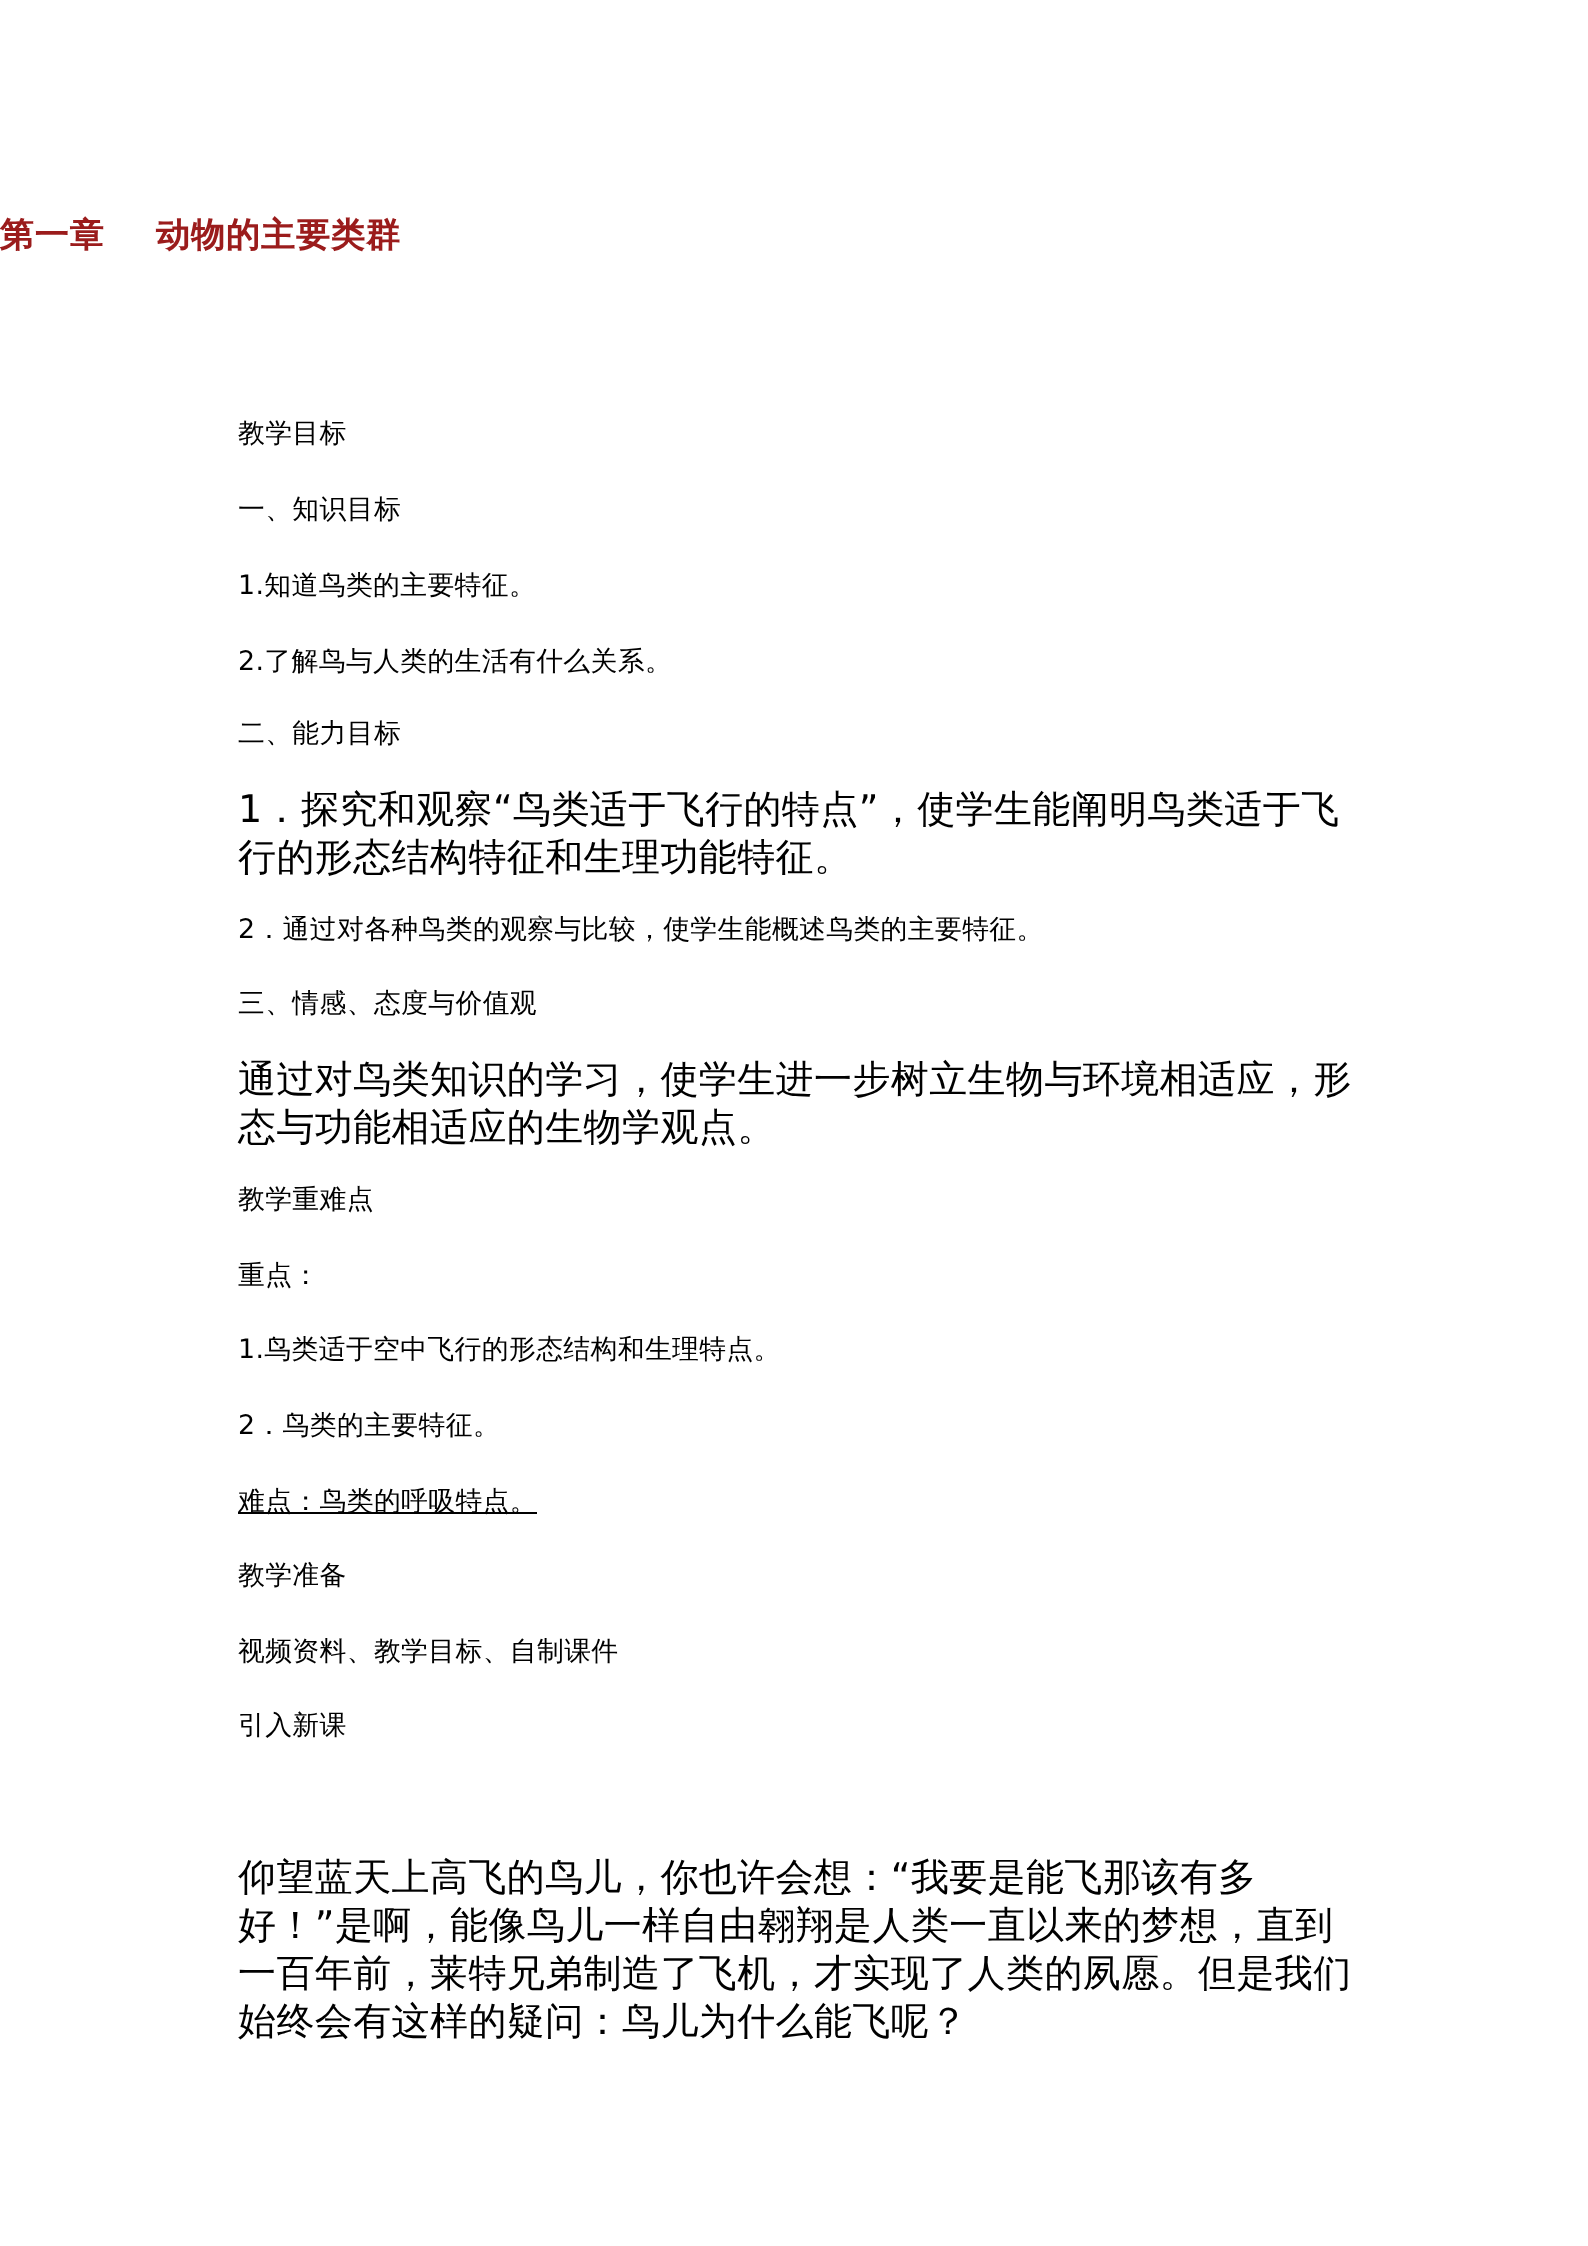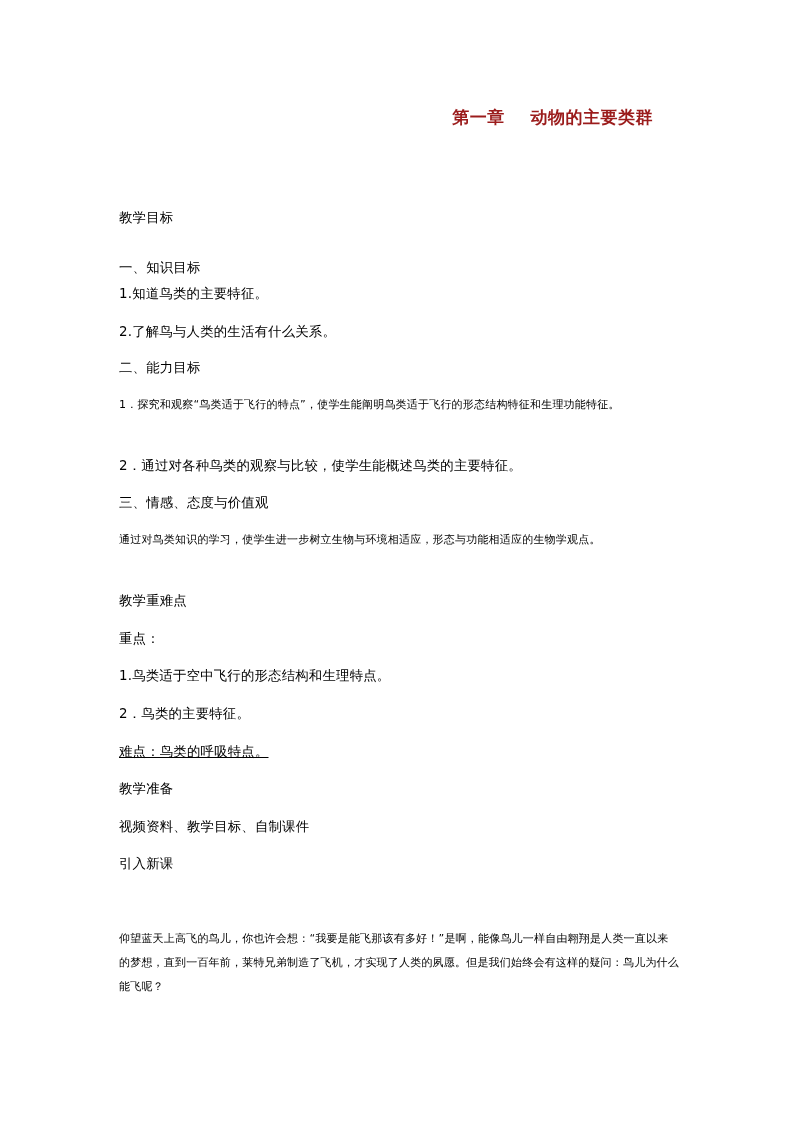--- a/index.html
+++ b/index.html
@@ -1,34 +1,34 @@
 <!DOCTYPE html>
 <html><head>
   <meta charset="utf-8">
   <style>
     html, body { margin: 0; padding: 0; background: #ffffff; }
     body { width: 794px; height: 1123px; position: relative; overflow: hidden;
            font-family: "DejaVu Sans", "Liberation Sans", sans-serif; color: #000; }
     .page { position: absolute; left: 0; top: 0; width: 794px; height: 1123px; }
-    .title { position: absolute; left: 0; width: 653px; text-align: right;
+    .title { position: absolute; left: 0; width: 653px; text-align: left;
              font-family: "DejaVu Serif", "Liberation Serif", serif; font-weight: bold;
              font-size: 17px; color: #9b1c1c; letter-spacing: 0.5px; white-space: pre; }
     .line { position: absolute; left: 119px; font-size: 13.4px; line-height: 24px;
             white-space: nowrap; letter-spacing: 0.2px; }
-    .para { position: absolute; left: 119px; width: 560px; font-size: 11px;
+    .para { position: absolute; left: 119px; width: 560px; font-size: 19px;
             line-height: 24px; letter-spacing: 0.2px; }
   </style>
 </head>
 <body>
 
 <div class="page">
   <div class="title" style="top:106px;">第一章    动物的主要类群</div>
 
   <div class="line" style="top:206px;">教学目标</div>
-  <div class="line" style="top:256px;">一、知识目标</div>
+  <div class="line" style="top:244px;">一、知识目标</div>
   <div class="line" style="top:282px;">1.知道鸟类的主要特征。</div>
   <div class="line" style="top:320px;">2.了解鸟与人类的生活有什么关系。</div>
   <div class="line" style="top:356px;">二、能力目标</div>
   <div class="para" style="top:393px;">1．探究和观察“鸟类适于飞行的特点”，使学生能阐明鸟类适于飞行的形态结构特征和生理功能特征。</div>
   <div class="line" style="top:454px;">2．通过对各种鸟类的观察与比较，使学生能概述鸟类的主要特征。</div>
   <div class="line" style="top:491px;">三、情感、态度与价值观</div>
   <div class="para" style="top:528px;">通过对鸟类知识的学习，使学生进一步树立生物与环境相适应，形态与功能相适应的生物学观点。</div>
   <div class="line" style="top:589px;">教学重难点</div>
   <div class="line" style="top:627px;">重点：</div>
   <div class="line" style="top:664px;">1.鸟类适于空中飞行的形态结构和生理特点。</div>

